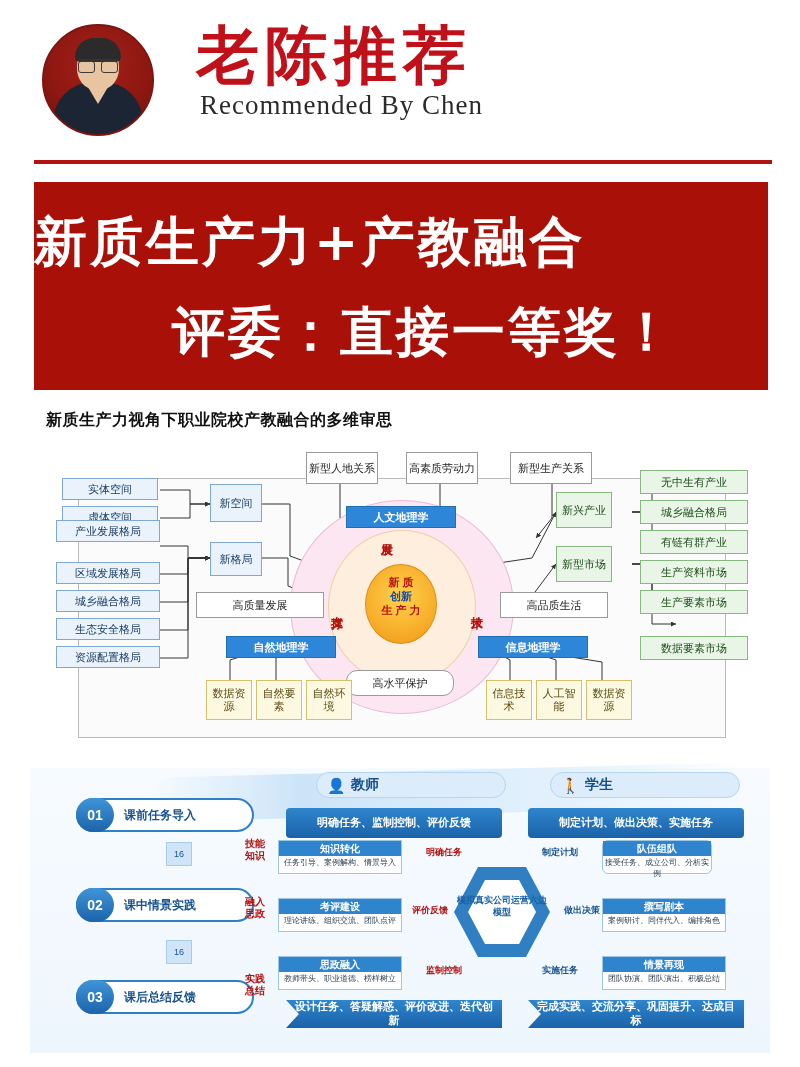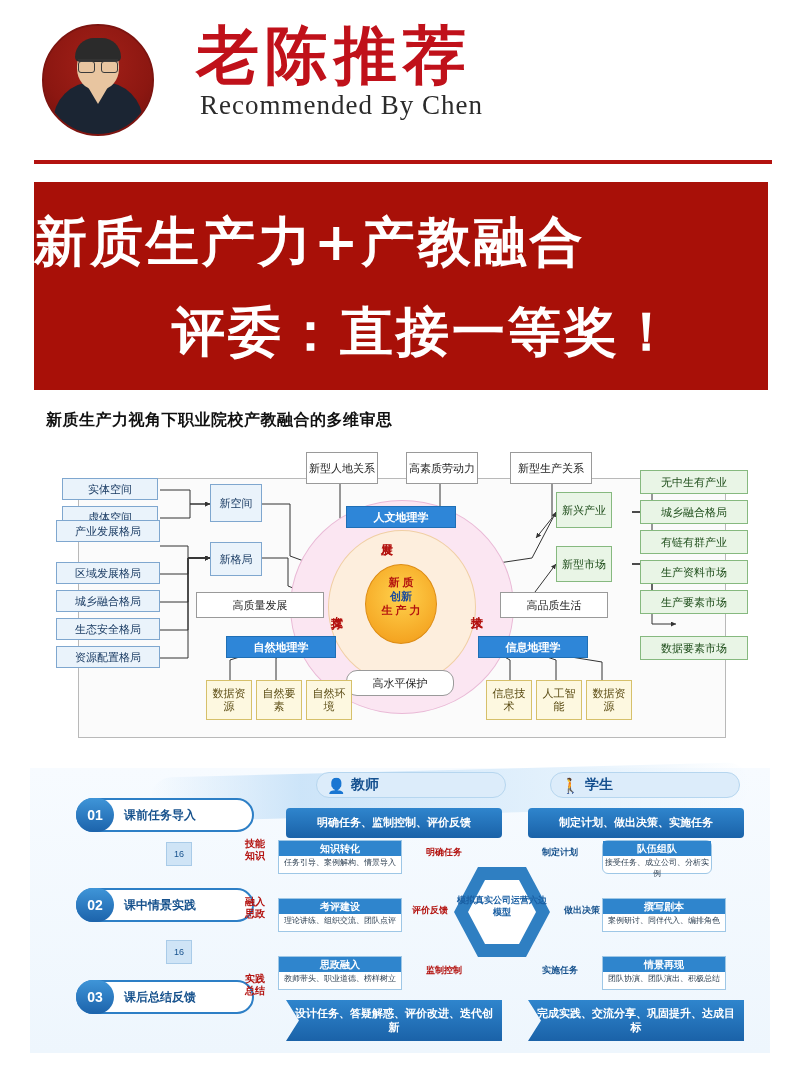--- a/index.html
+++ b/index.html
@@ -457,21 +457,21 @@
   }
   .cyclelabel {
     position: absolute;
     font-size: 9px;
     font-weight: bold;
     color: #b3120f;
   }
   .cyclelabel.blue { color: #17528d; }
   .ribbon {
     position: absolute;
-    height: 41px;
+    height: 28px;
     background: linear-gradient(180deg, #2f85cd, #1a62a8);
     color: #fff;
     font-size: 11px;
     font-weight: bold;
     display: flex;
     align-items: center;
     justify-content: center;
     text-align: center;
     line-height: 1.25;
     clip-path: polygon(0 0, 100% 0, 100% 100%, 0 100%, 6% 50%);

